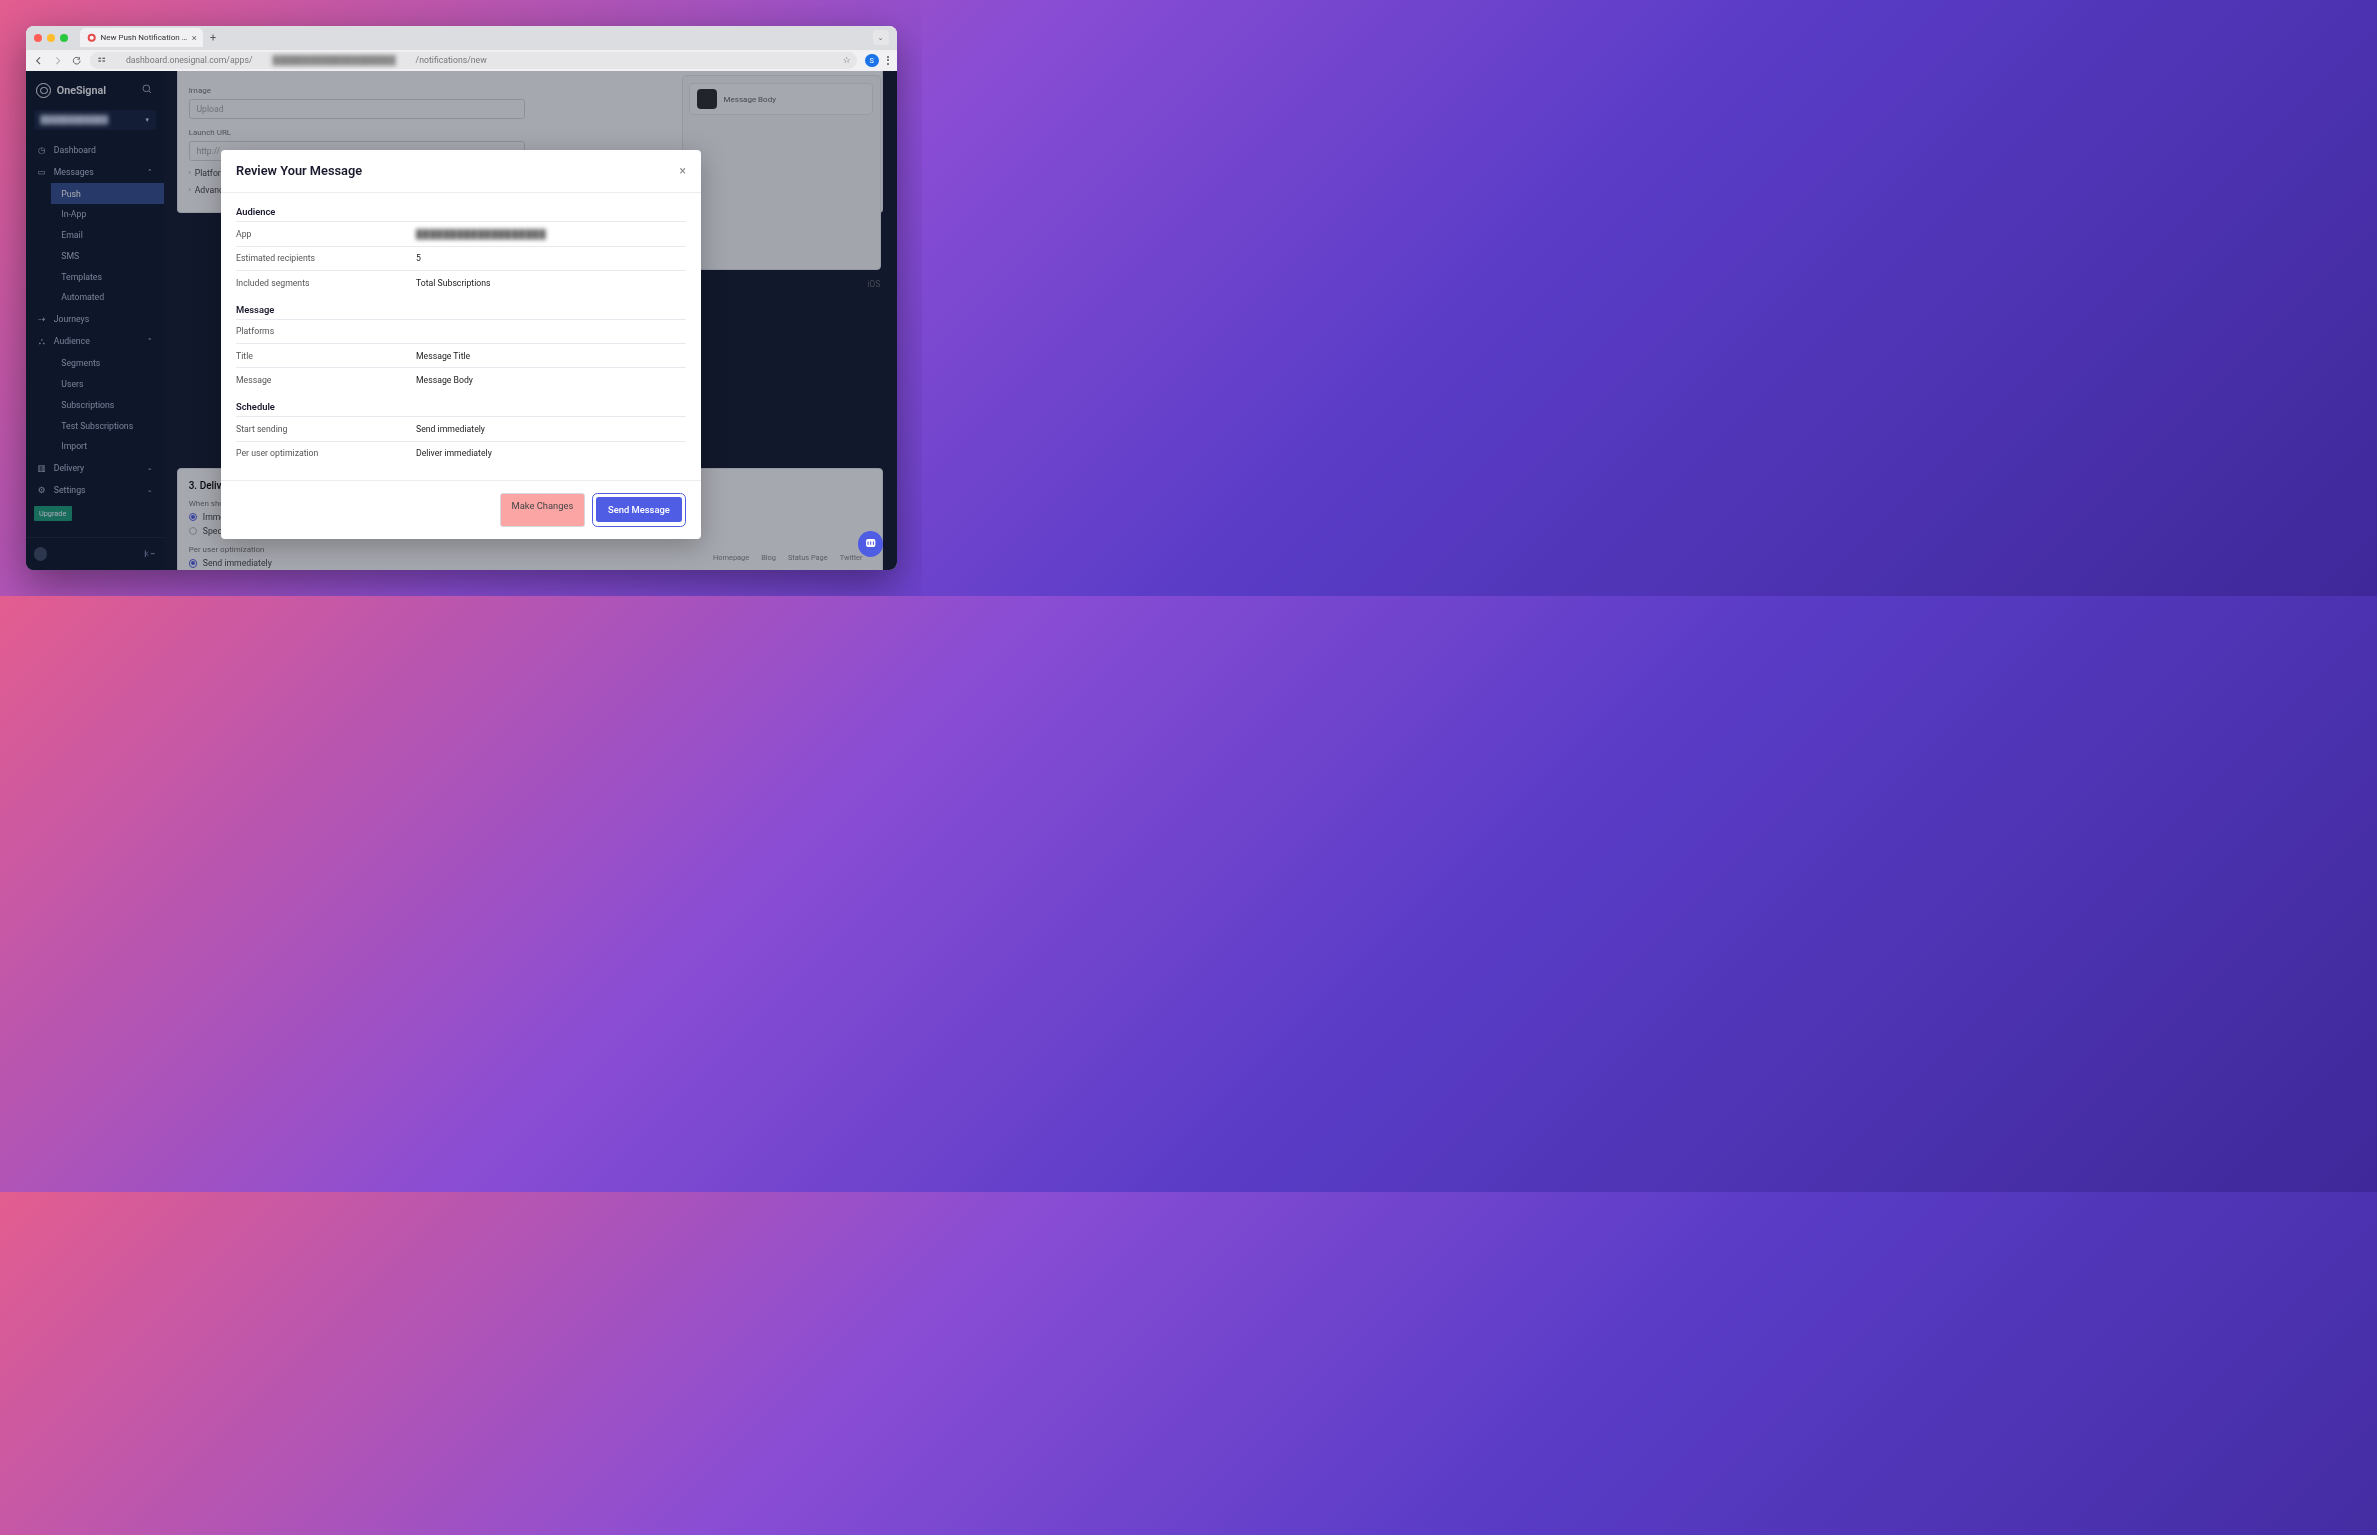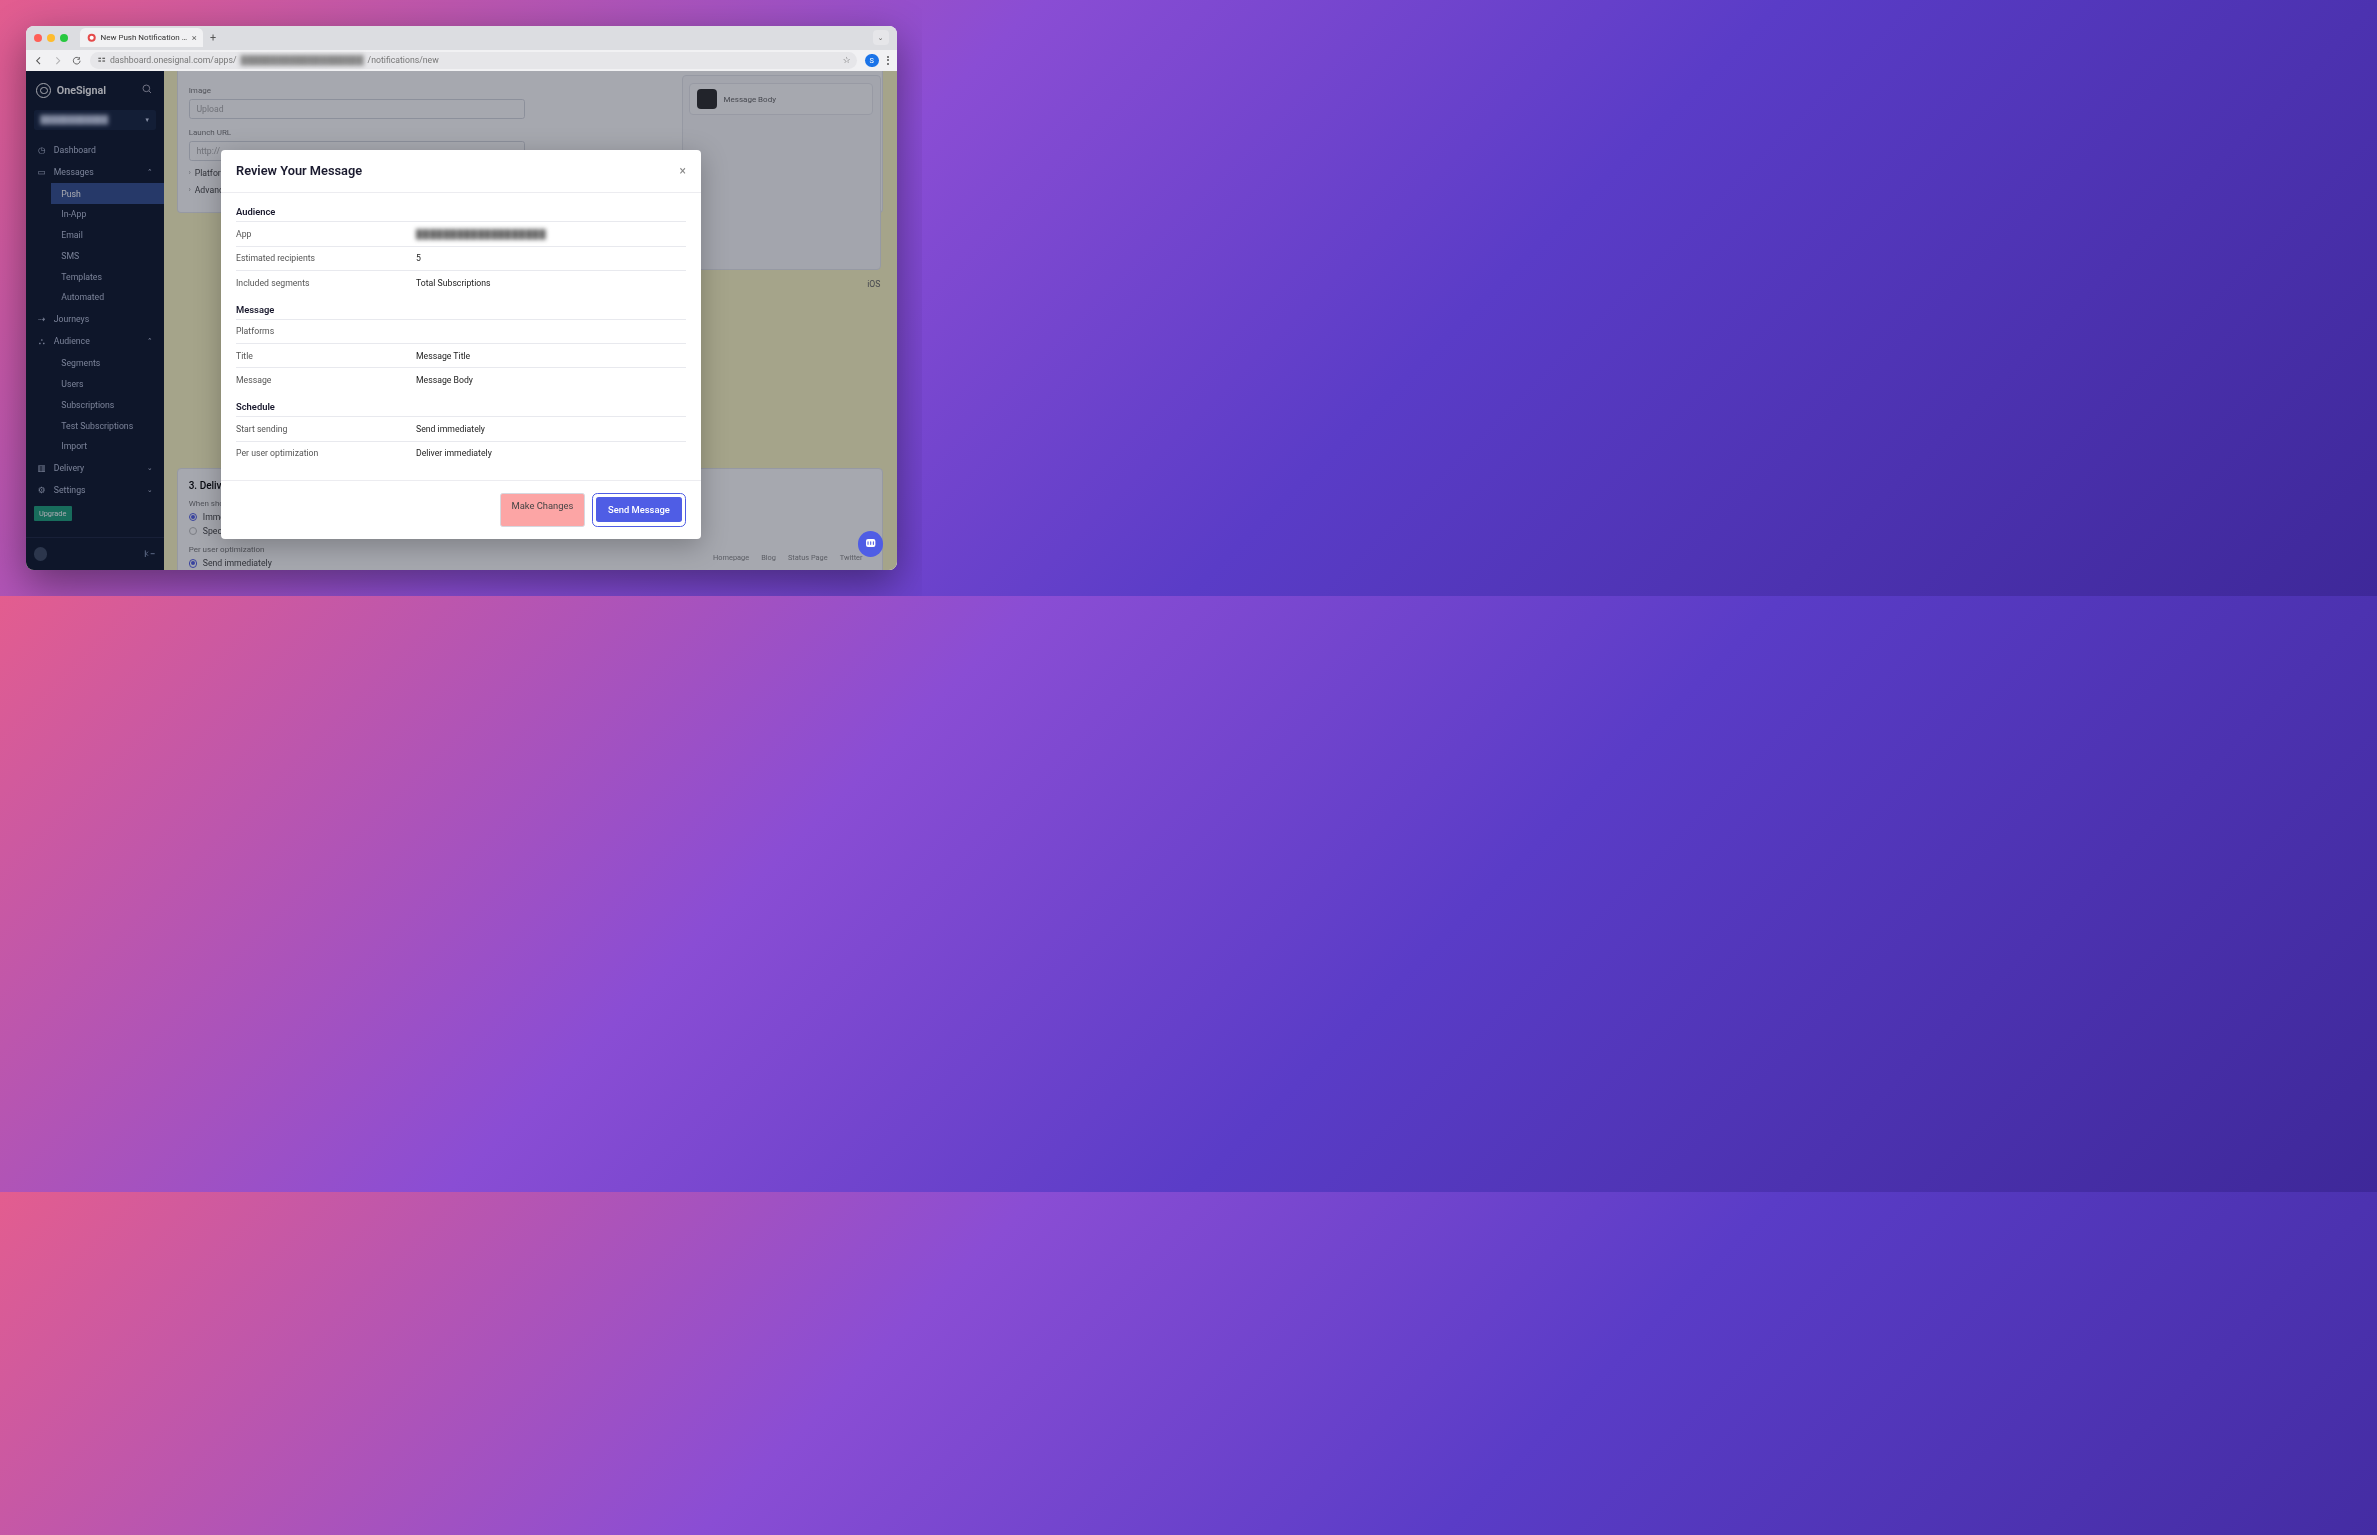--- a/index.html
+++ b/index.html
@@ -26,30 +26,30 @@
     .tl { width:8px; height:8px; border-radius:50%; }
     .tl.red{background:#ff5f57;} .tl.yel{background:#febc2e;} .tl.grn{background:#28c840;}
     .tab { display:flex; align-items:center; gap:4px; background:#f1f1f3; padding: 4px 6.7px; border-radius:5.4px 5.4px 0 0; font-size:8px; color:#333; width:123px; }
     .tab-favicon{width:9.4px;height:9.4px;display:inline-flex;align-items:center;justify-content:center;}
     .tab-title{flex:1; white-space:nowrap; overflow:hidden; text-overflow:ellipsis;}
     .tab-close{font-size:9.4px;color:#666;}
     .new-tab{font-size:10.8px;color:#555;}
     .addr-bar { height: 21.5px; display:flex; align-items:center; padding: 0 8px; gap:8px; background:#f1f1f3; }
     .nav-ico{width:10.8px;height:10.8px;display:flex;align-items:center;justify-content:center;color:#555;}
     .url-box{flex:1;display:flex;align-items:center;gap:5.4px;background:#e6e6e9;border-radius:10.8px;padding:2.7px 6.7px;font-size:8.7px;color:#444;}
-    .url-box .left{display:flex;align-items:center;gap:4px;}
+    .url-box .left{display:flex;align-items:center;gap:20px;}
     .url-dim{color:#777;}
     .url-blur{filter:blur(2px);color:#888;}
     .star{color:#555;}
     .avatar-c{width:13.4px;height:13.4px;border-radius:50%;background:#1a73e8;color:#fff;font-size:7.4px;display:flex;align-items:center;justify-content:center;}
     .kebab{display:flex;flex-direction:column;gap:1.3px;}.kebab span{width:2px;height:2px;border-radius:50%;background:#555;}
     .dropdown-window{margin-left:auto;width:16px;height:15px;border-radius:4px;background:#e6e6e9;display:flex;align-items:center;justify-content:center;color:#555;font-size:6.7px;}
 
     
-    .app { flex:1; display:flex; position:relative; background:#fef9c3; }
+    .app { flex:1; display:flex; position:relative; background:#0f172a; }
     .sidebar { width: 138px; background:#0a1429; color:#b8c1d9; display:flex; flex-direction:column; font-size:8.7px; }
     .brand { display:flex; align-items:center; gap:5.4px; padding: 12px 10.8px; color:#fff; font-weight:600; font-size:10.8px;}
     .brand-logo{width:15px;height:15px;border:1.3px solid #fff;border-radius:50%;position:relative;}
     .brand-logo::after{content:"";position:absolute;inset:2.7px;border:1.3px solid #fff;border-radius:50%;}
     .search-ico{margin-left:auto;}
     .app-switch{margin: 0 8px 9.4px; padding: 5.4px 6.7px; background:#13213d; border-radius:2.7px; display:flex; align-items:center; color:#cbd5ee; font-size:8px;}
     .app-switch .blurname{filter:blur(2px);}
     .app-switch .chev{margin-left:auto;font-size:6.7px;}
     .nav{flex:1;overflow:auto;}
     .nav-item{display:flex;align-items:center;gap:6.7px;padding:6px 10.8px;cursor:pointer;}

